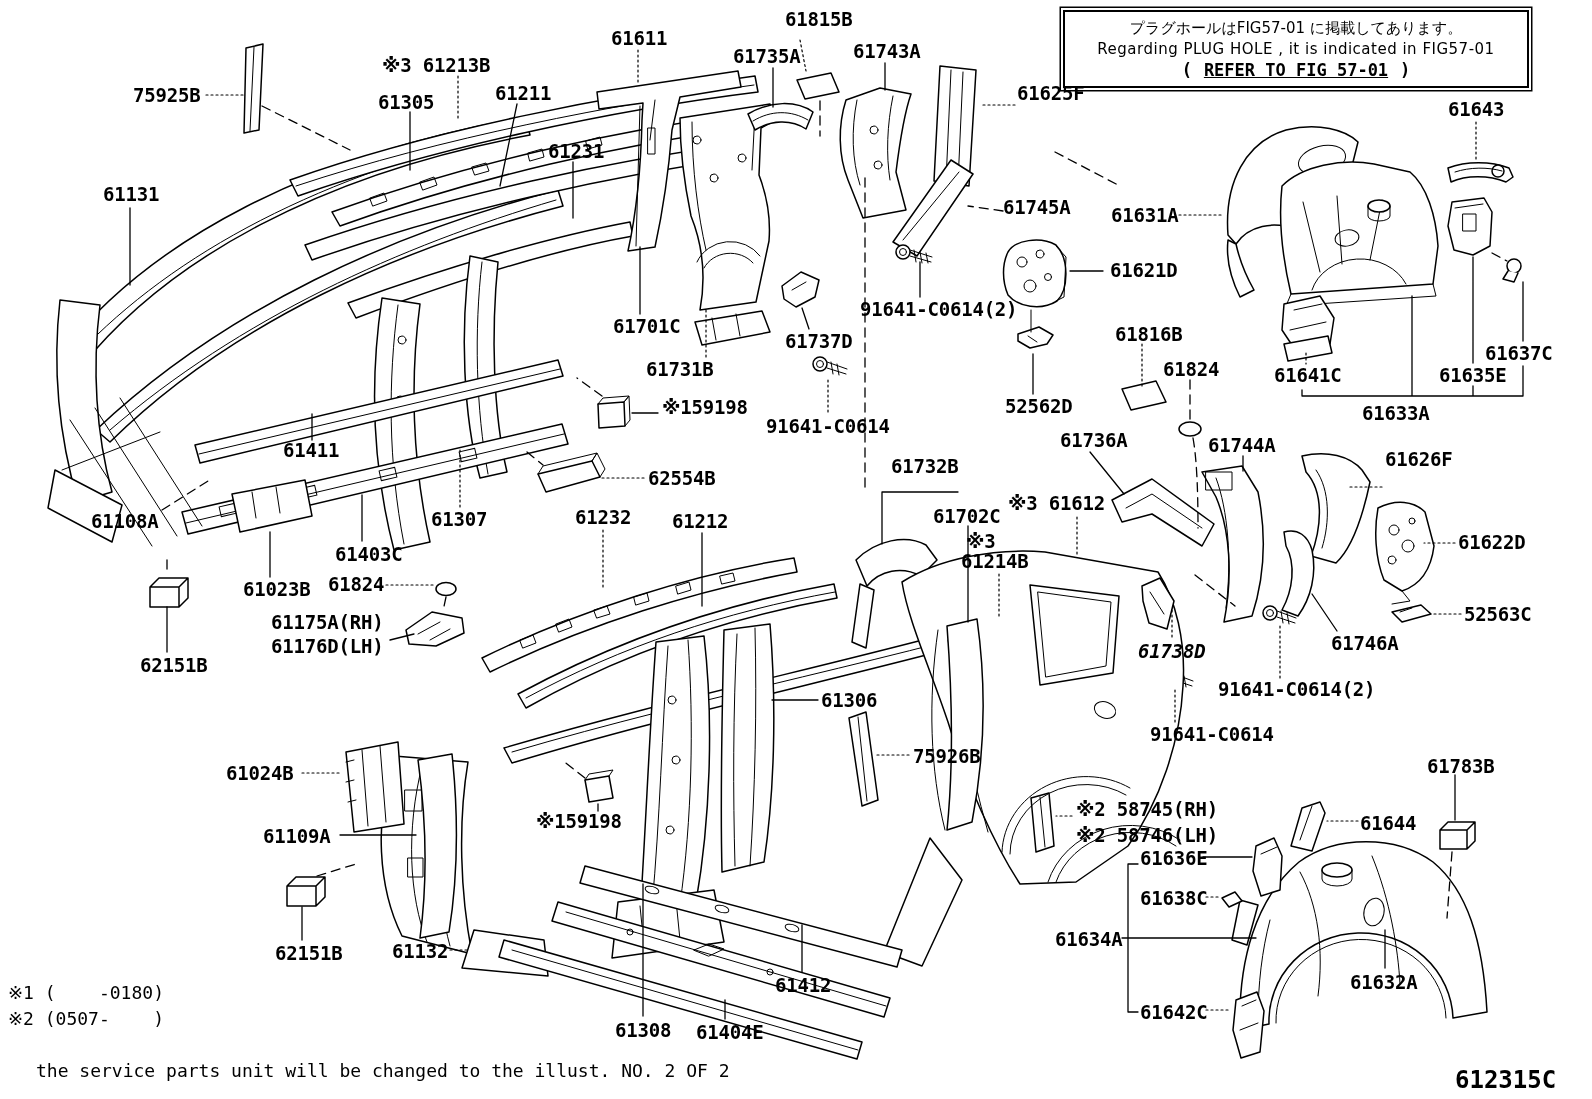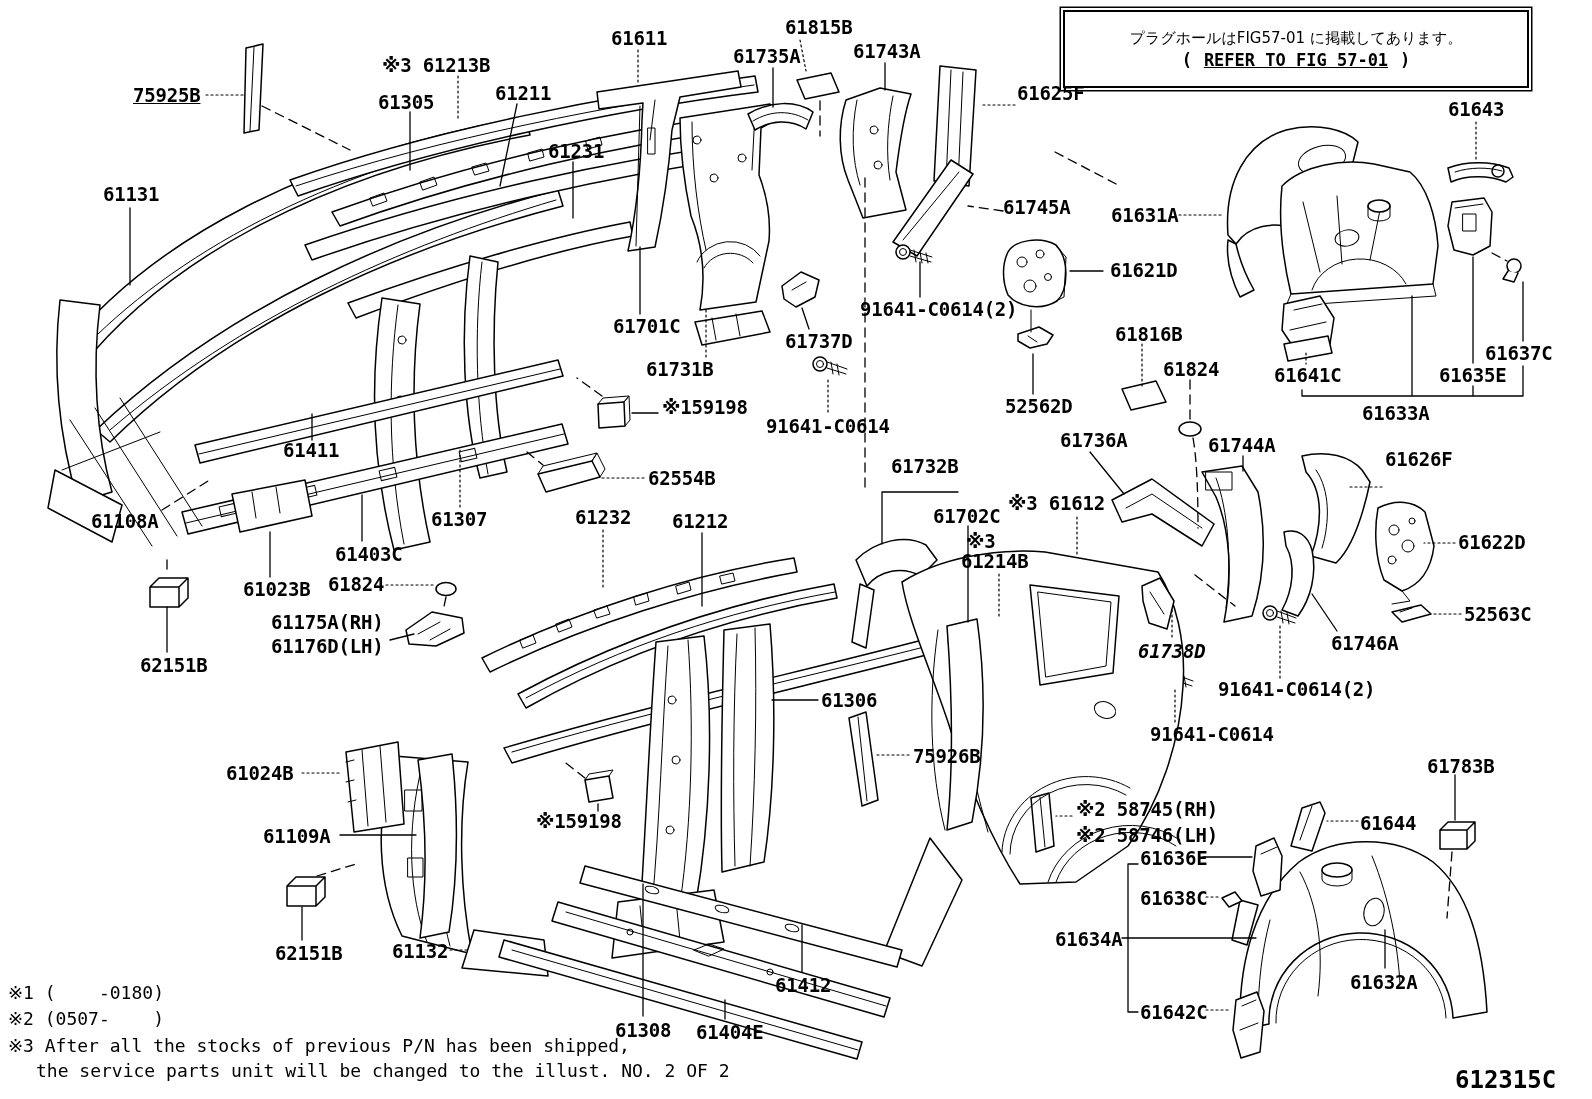--- a/index.html
+++ b/index.html
@@ -332,32 +332,33 @@
       <path class="dsh" d="M1055,152 L1120,186"></path>
       <path class="dsh" d="M1195,575 L1235,606"></path>
       <path class="dsh" d="M820,101 V136"></path>
       <path class="dsh" d="M527,452 L543,465"></path>
       <path class="dsh" d="M602,396 L577,378"></path>
     </g>
   </svg>
 
   <div class="note">
     <div class="jp">プラグホールはFIG57-01 に掲載してあります。</div>
+    <div class="en">Regarding PLUG HOLE , it is indicated in FIG57-01</div>
     <div class="ref"><span>(</span><u>REFER TO FIG 57-01</u><span>)</span></div>
   </div>
 
   <div id="labels">
-      <div class="lbl" style="left: 133px; top: 86px; text-decoration: underline;">75925B</div>
+      <div class="lbl" style="left: 133px; top: 86px;">75925B</div>
       <div class="lbl" style="left: 103px; top: 185px;">61131</div>
       <div class="lbl" style="left: 382px; top: 56px;">※3 61213B</div>
       <div class="lbl" style="left: 378px; top: 93px;">61305</div>
       <div class="lbl" style="left: 495px; top: 84px;">61211</div>
       <div class="lbl" style="left: 548px; top: 142px;">61231</div>
       <div class="lbl" style="left: 611px; top: 29px;">61611</div>
-      <div class="lbl" style="left: 785px; top: 18px;">61815B</div>
+      <div class="lbl" style="left: 785px; top: 10px;">61815B</div>
       <div class="lbl" style="left: 733px; top: 47px;">61735A</div>
       <div class="lbl" style="left: 853px; top: 42px;">61743A</div>
       <div class="lbl" style="left: 1017px; top: 84px;">61625F</div>
       <div class="lbl" style="left: 1448px; top: 100px;">61643</div>
       <div class="lbl" style="left: 1003px; top: 198px;">61745A</div>
       <div class="lbl" style="left: 1111px; top: 206px;">61631A</div>
       <div class="lbl" style="left: 1110px; top: 261px;">61621D</div>
       <div class="lbl" style="left: 860px; top: 300px;">91641-C0614(2)</div>
       <div class="lbl" style="left: 1115px; top: 325px;">61816B</div>
       <div class="lbl" style="left: 1163px; top: 360px;">61824</div>
@@ -413,17 +414,16 @@
       <div class="lbl" style="left: 1055px; top: 930px;">61634A</div>
       <div class="lbl" style="left: 1350px; top: 973px;">61632A</div>
       <div class="lbl" style="left: 1140px; top: 1003px;">61642C</div>
       <div class="lbl" style="left: 775px; top: 976px;">61412</div>
       <div class="lbl" style="left: 615px; top: 1021px;">61308</div>
       <div class="lbl" style="left: 696px; top: 1023px;">61404E</div>
     </div>
 
   <div class="foot f1">※1 (    -0180)</div>
   <div class="foot f2">※2 (0507-    )</div>
-  <div class="foot f3">※3 After all the stocks of previous P/N has been shipped,</div>
   <div class="foot f4">the service parts unit will be changed to the illust. NO. 2 OF 2</div>
 
   <div class="did">612315C</div>
 </div>
 
 </body></html>

